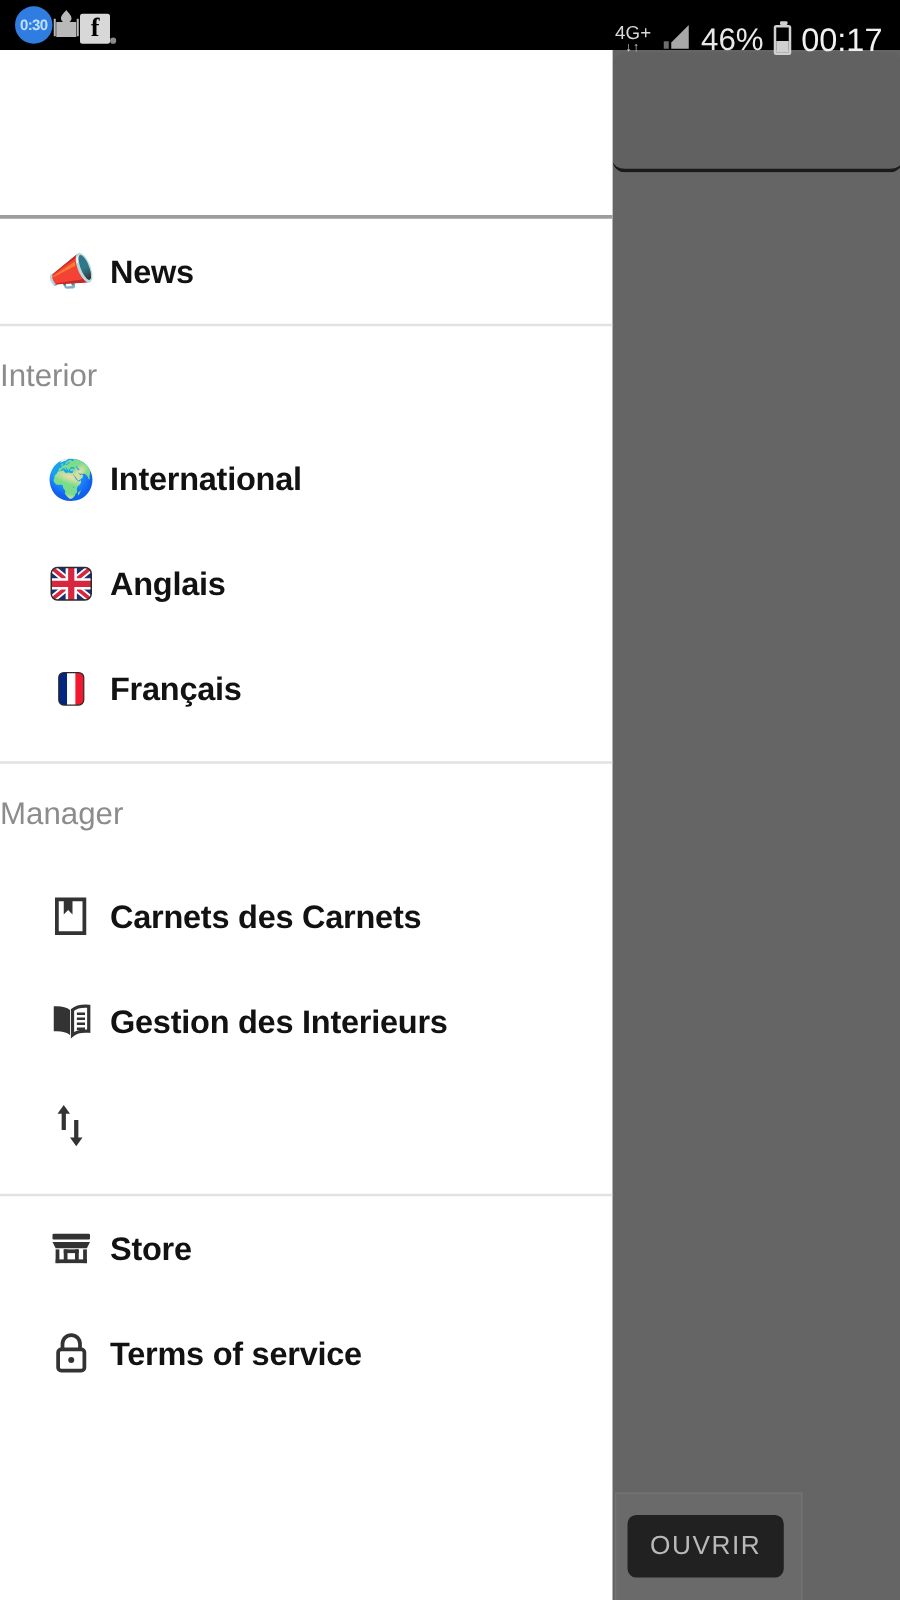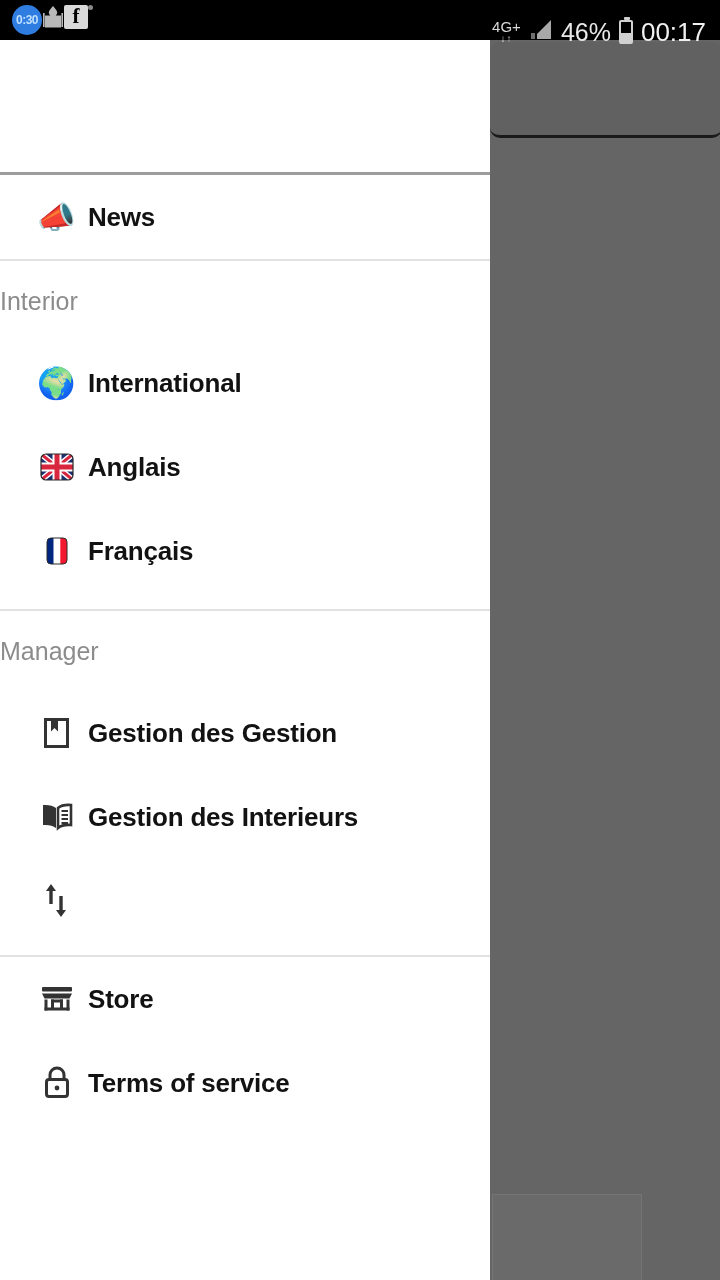--- a/index.html
+++ b/index.html
@@ -29,21 +29,21 @@
     height: 40px;
     background: #000000;
     display: flex;
     align-items: center;
     box-sizing: border-box;
     padding: 0 14px 0 12px;
     z-index: 50;
   }
   .sb-left {
     display: flex;
-    align-items: flex-start;
+    align-items: flex-end;
     flex: 1;
   }
   .sb-right {
     display: flex;
     align-items: center;
     gap: 8px;
     margin-top: 24px;
   }
   .timer-badge {
     width: 30px; height: 30px;
@@ -235,20 +235,21 @@
       </div>
       <div class="batt-pct">46%</div>
       <div class="batt-icon"></div>
       <div class="sb-clock">00:17</div>
     </div>
   </div>
 
   <div id="scrim"></div>
   <div id="bg-card"></div>
   <div id="bg-panel"></div>
+  <div id="open-button">OUVRIR</div>
 
   <div id="drawer">
 
     <div id="drawer-header"></div>
     <div class="divider-strong"></div>
 
     <div class="nav-item">
       <div class="nav-icon">📣</div>
       <div class="nav-label">News</div>
     </div>
@@ -306,21 +307,21 @@
 
     <div class="section-header">Manager</div>
 
     <div class="nav-item">
       <div class="nav-icon mono-ico">
         <svg width="32" height="34" viewBox="0 0 32 34" aria-hidden="true">
           <rect x="4.5" y="3.5" width="22" height="27" fill="none" stroke="#333333" stroke-width="3"></rect>
           <path d="M10 3.5 h7 v12 l-3.5-3.6 L10 15.5 z" fill="#333333"></path>
         </svg>
       </div>
-      <div class="nav-label">Gestion des Gestion</div>
+      <div class="nav-label">Carnets des Carnets</div>
     </div>
 
     <div class="nav-item">
       <div class="nav-icon mono-ico">
         <svg width="36" height="32" viewBox="0 0 36 32" aria-hidden="true">
           <path d="M17 7c-3-2.6-7.5-3.4-13-3v20c5.5-.4 10 .4 13 3z" fill="#333333"></path>
           <path d="M19 7c3-2.6 7.5-3.4 13-3v20c-5.5-.4-10 .4-13 3z" fill="none" stroke="#333333" stroke-width="2.6"></path>
           <path d="M22.5 10h6.5M22.5 14h6.5M22.5 18h6.5M22.5 22h6.5" stroke="#333333" stroke-width="2.1"></path>
         </svg>
       </div>

